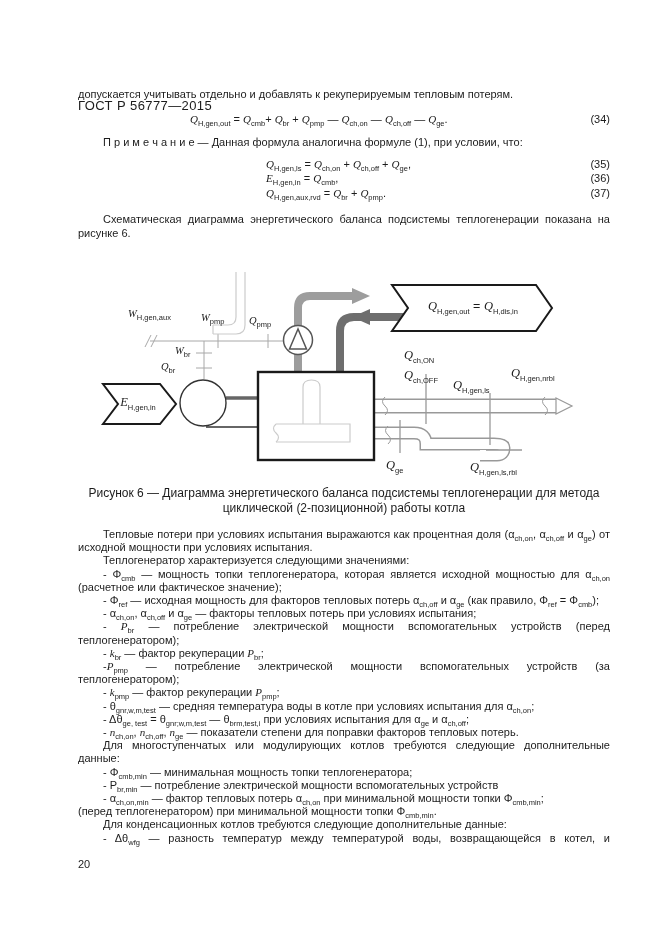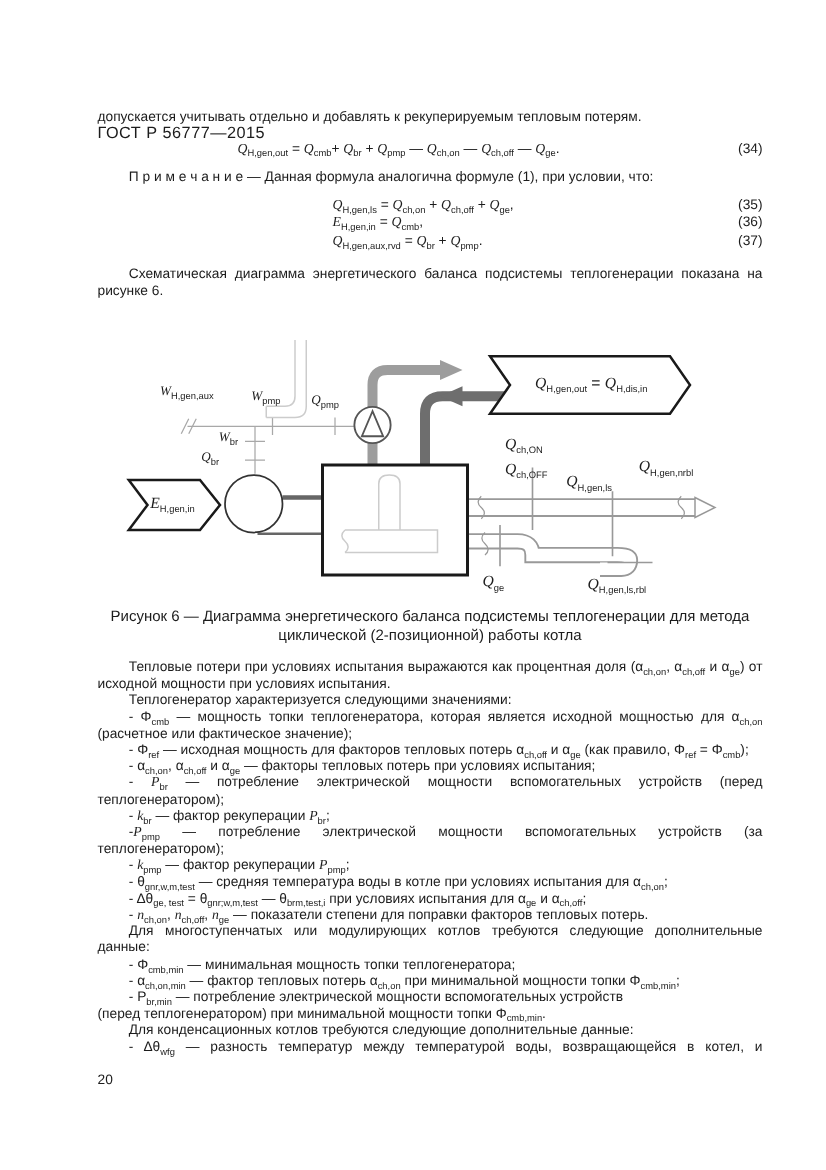--- a/index.html
+++ b/index.html
@@ -167,22 +167,22 @@
     <p class="ln ind">- <i>k</i><sub>br</sub> — фактор рекуперации <i>P</i><sub>br</sub>;</p>
     <p class="ln ind fj">-<i>P</i><sub>pmp</sub> — потребление электрической мощности вспомогательных устройств (за</p>
     <p class="ln">теплогенератором);</p>
     <p class="ln ind">- <i>k</i><sub>pmp</sub> — фактор рекуперации <i>P</i><sub>pmp</sub>;</p>
     <p class="ln ind">- θ<sub>gnr,w,m,test</sub> — средняя температура воды в котле при условиях испытания для α<sub>ch,on</sub>;</p>
     <p class="ln ind">- Δθ<sub>ge, test</sub> = θ<sub>gnr;w,m,test</sub> — θ<sub>brm,test,i</sub> при условиях испытания для α<sub>ge</sub> и α<sub>ch,off</sub>;</p>
     <p class="ln ind">- <i>n</i><sub>ch,on</sub>, <i>n</i><sub>ch,off</sub>, <i>n</i><sub>ge</sub> — показатели степени для поправки факторов тепловых потерь.</p>
     <p class="ln ind fj">Для многоступенчатых или модулирующих котлов требуются следующие дополнительные</p>
     <p class="ln">данные:</p>
     <p class="ln ind">- Φ<sub>cmb,min</sub> — минимальная мощность топки теплогенератора;</p>
+    <p class="ln ind">- P<sub>br,min</sub> — потребление электрической мощности вспомогательных устройств</p>
     <p class="ln ind">- α<sub>ch,on,min</sub> — фактор тепловых потерь α<sub>ch,on</sub> при минимальной мощности топки Φ<sub>cmb,min</sub>;</p>
-    <p class="ln ind">- P<sub>br,min</sub> — потребление электрической мощности вспомогательных устройств</p>
     <p class="ln">(перед теплогенератором) при минимальной мощности топки Φ<sub>cmb,min</sub>.</p>
     <p class="ln ind">Для конденсационных котлов требуются следующие дополнительные данные:</p>
     <p class="ln ind fj">- Δθ<sub>wfg</sub> — разность температур между температурой воды, возвращающейся в котел, и</p>
   </div>
 
   <div class="pageno">20</div>
 
 </div>
 
 </body></html>

